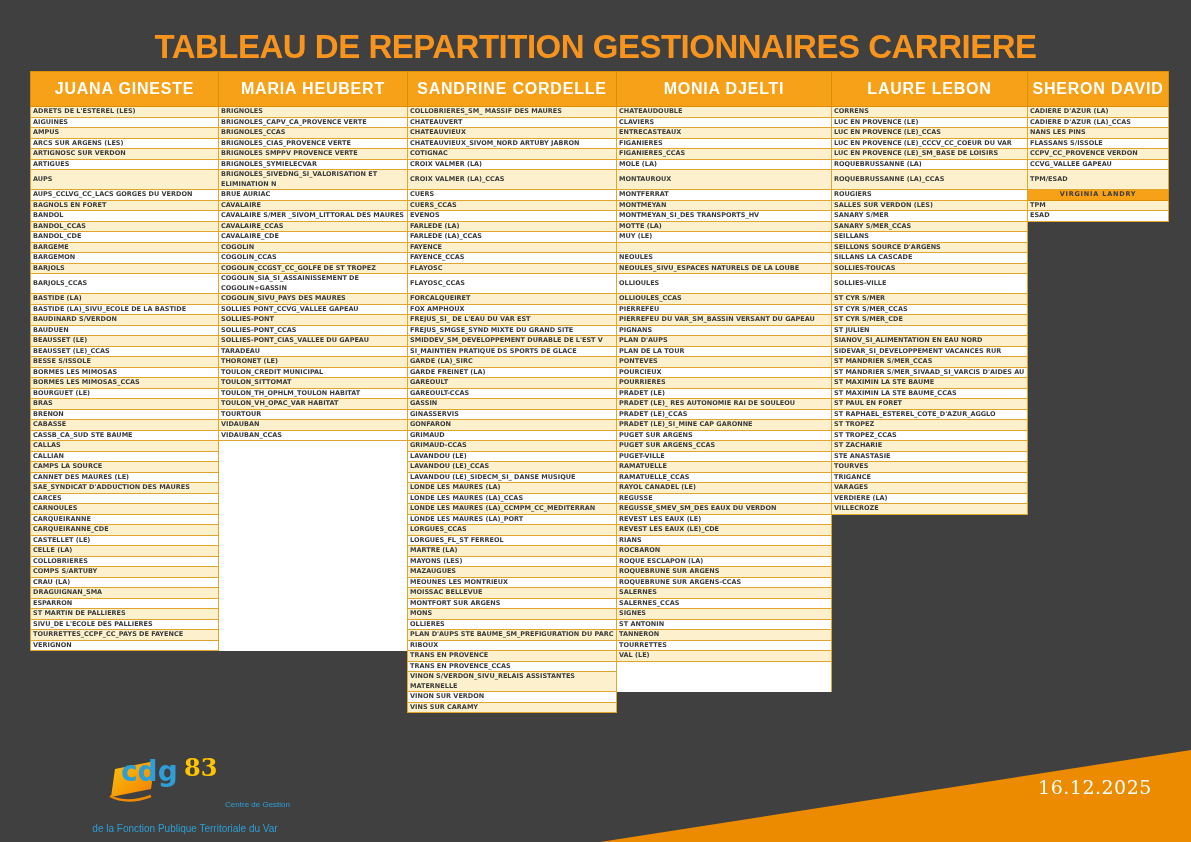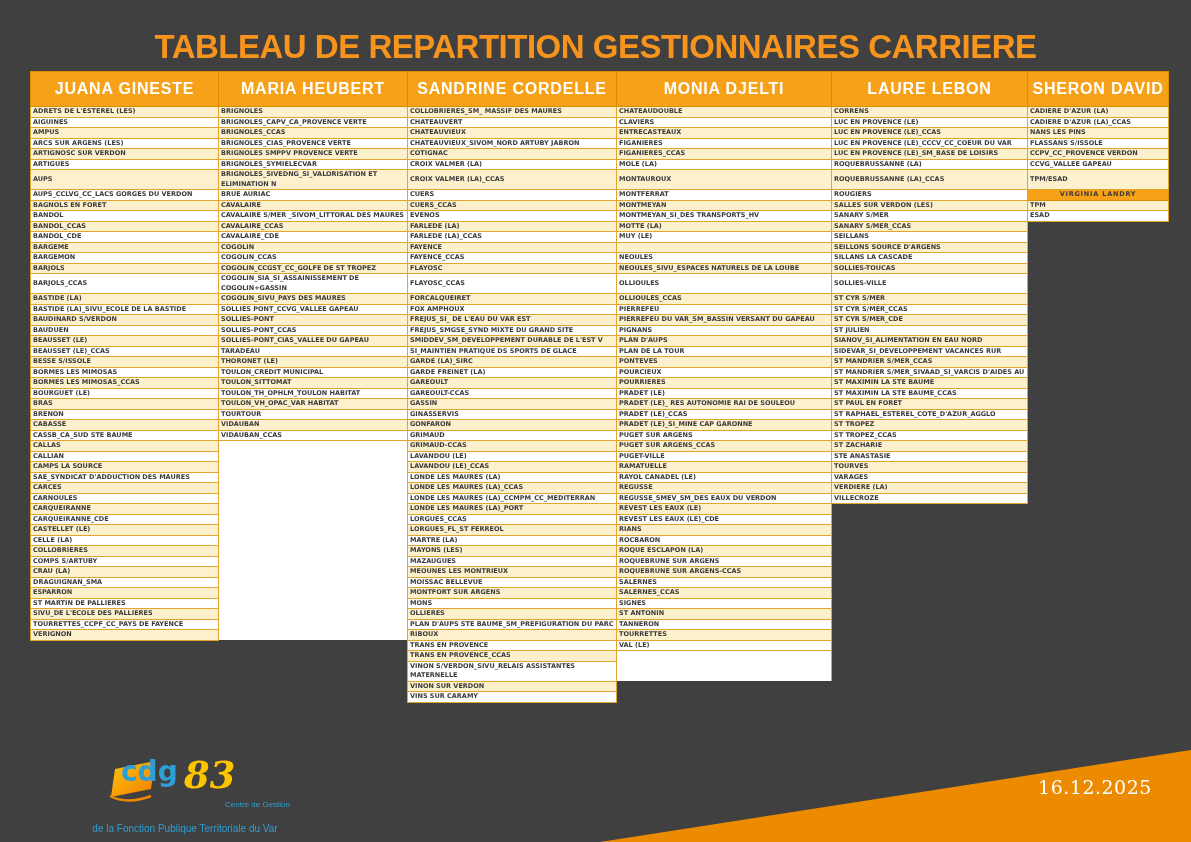--- a/index.html
+++ b/index.html
@@ -29,21 +29,21 @@
              font-family:"Liberation Sans",sans-serif;line-height:12px;}
   td.blank{border:none;background:transparent;}
   td.void{border-left:1px solid var(--border);border-right:1px solid var(--border);
           background:#fff;}
   
   .logo{position:absolute;left:85px;top:757px;width:205px;height:64px;}
   .logo .flag{position:absolute;left:24px;top:2px;}
   .logo .cdg{position:absolute;left:36px;top:-2px;font-family:"DejaVu Sans",sans-serif;
              font-weight:bold;font-size:28px;color:var(--logo_blue);}
   .logo .n83{position:absolute;left:99px;top:-4px;font-family:"DejaVu Serif",serif;
-             font-style:italic;font-weight:bold;font-size:37px;color:var(--logo_yellow);}
+             font-weight:bold;font-size:24px;color:var(--logo_yellow);}
   .logo .org1{position:absolute;top:43px;left:0;width:100%;text-align:right;
               font-size:8px;color:var(--logo_blue);}
   .logo .org2{position:absolute;top:66px;left:-20px;width:240px;text-align:center;
               font-size:10px;color:var(--logo_blue);}
   .wedge{position:absolute;left:600px;top:750px;width:591px;height:92px;
          background:var(--wedge);clip-path:polygon(0 100%,100% 0,100% 100%);}
   .date{position:absolute;left:1020px;top:776px;width:150px;text-align:center;
         font-family:"DejaVu Serif",serif;font-size:19px;letter-spacing:0.5px;color:#fff;}
 </style>
 </head>
@@ -331,20 +331,28 @@
         </tr>
         <tr>
           <td class="cell">CAMPS LA SOURCE</td>
           <td class="void"></td>
           <td class="cell">LAVANDOU (LE)_CCAS</td>
           <td class="cell">RAMATUELLE</td>
           <td class="cell">TOURVES</td>
           <td class="blank"></td>
         </tr>
         <tr>
+          <td class="cell">CANNET DES MAURES (LE)</td>
+          <td class="void"></td>
+          <td class="cell">LAVANDOU (LE)_SIDECM_SI_ DANSE MUSIQUE</td>
+          <td class="cell">RAMATUELLE_CCAS</td>
+          <td class="cell">TRIGANCE</td>
+          <td class="blank"></td>
+        </tr>
+        <tr>
           <td class="cell">SAE_SYNDICAT D'ADDUCTION DES MAURES</td>
           <td class="void"></td>
           <td class="cell">LONDE LES MAURES (LA)</td>
           <td class="cell">RAYOL CANADEL (LE)</td>
           <td class="cell">VARAGES</td>
           <td class="blank"></td>
         </tr>
         <tr>
           <td class="cell">CARCES</td>
           <td class="void"></td>

